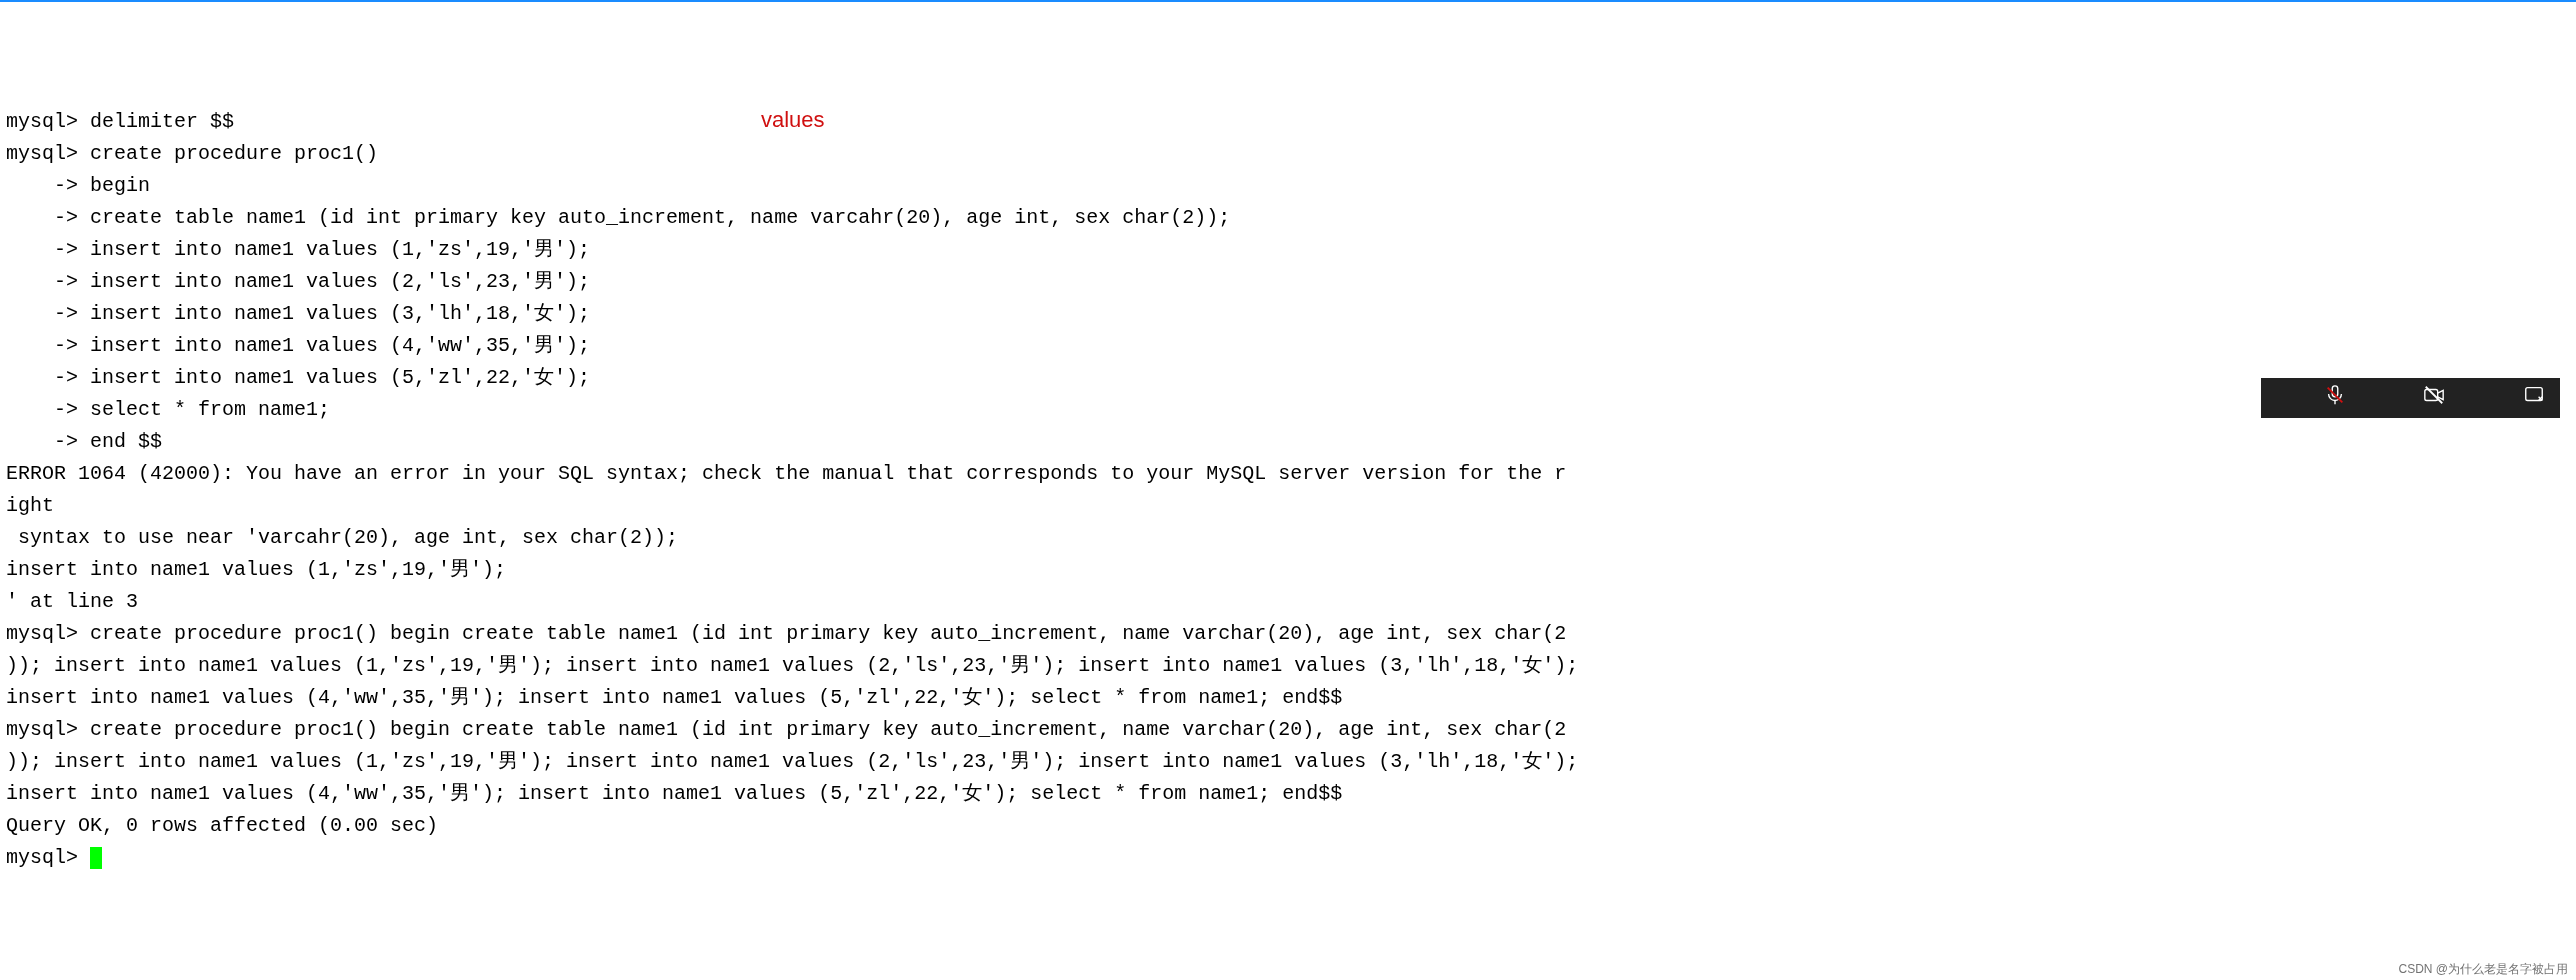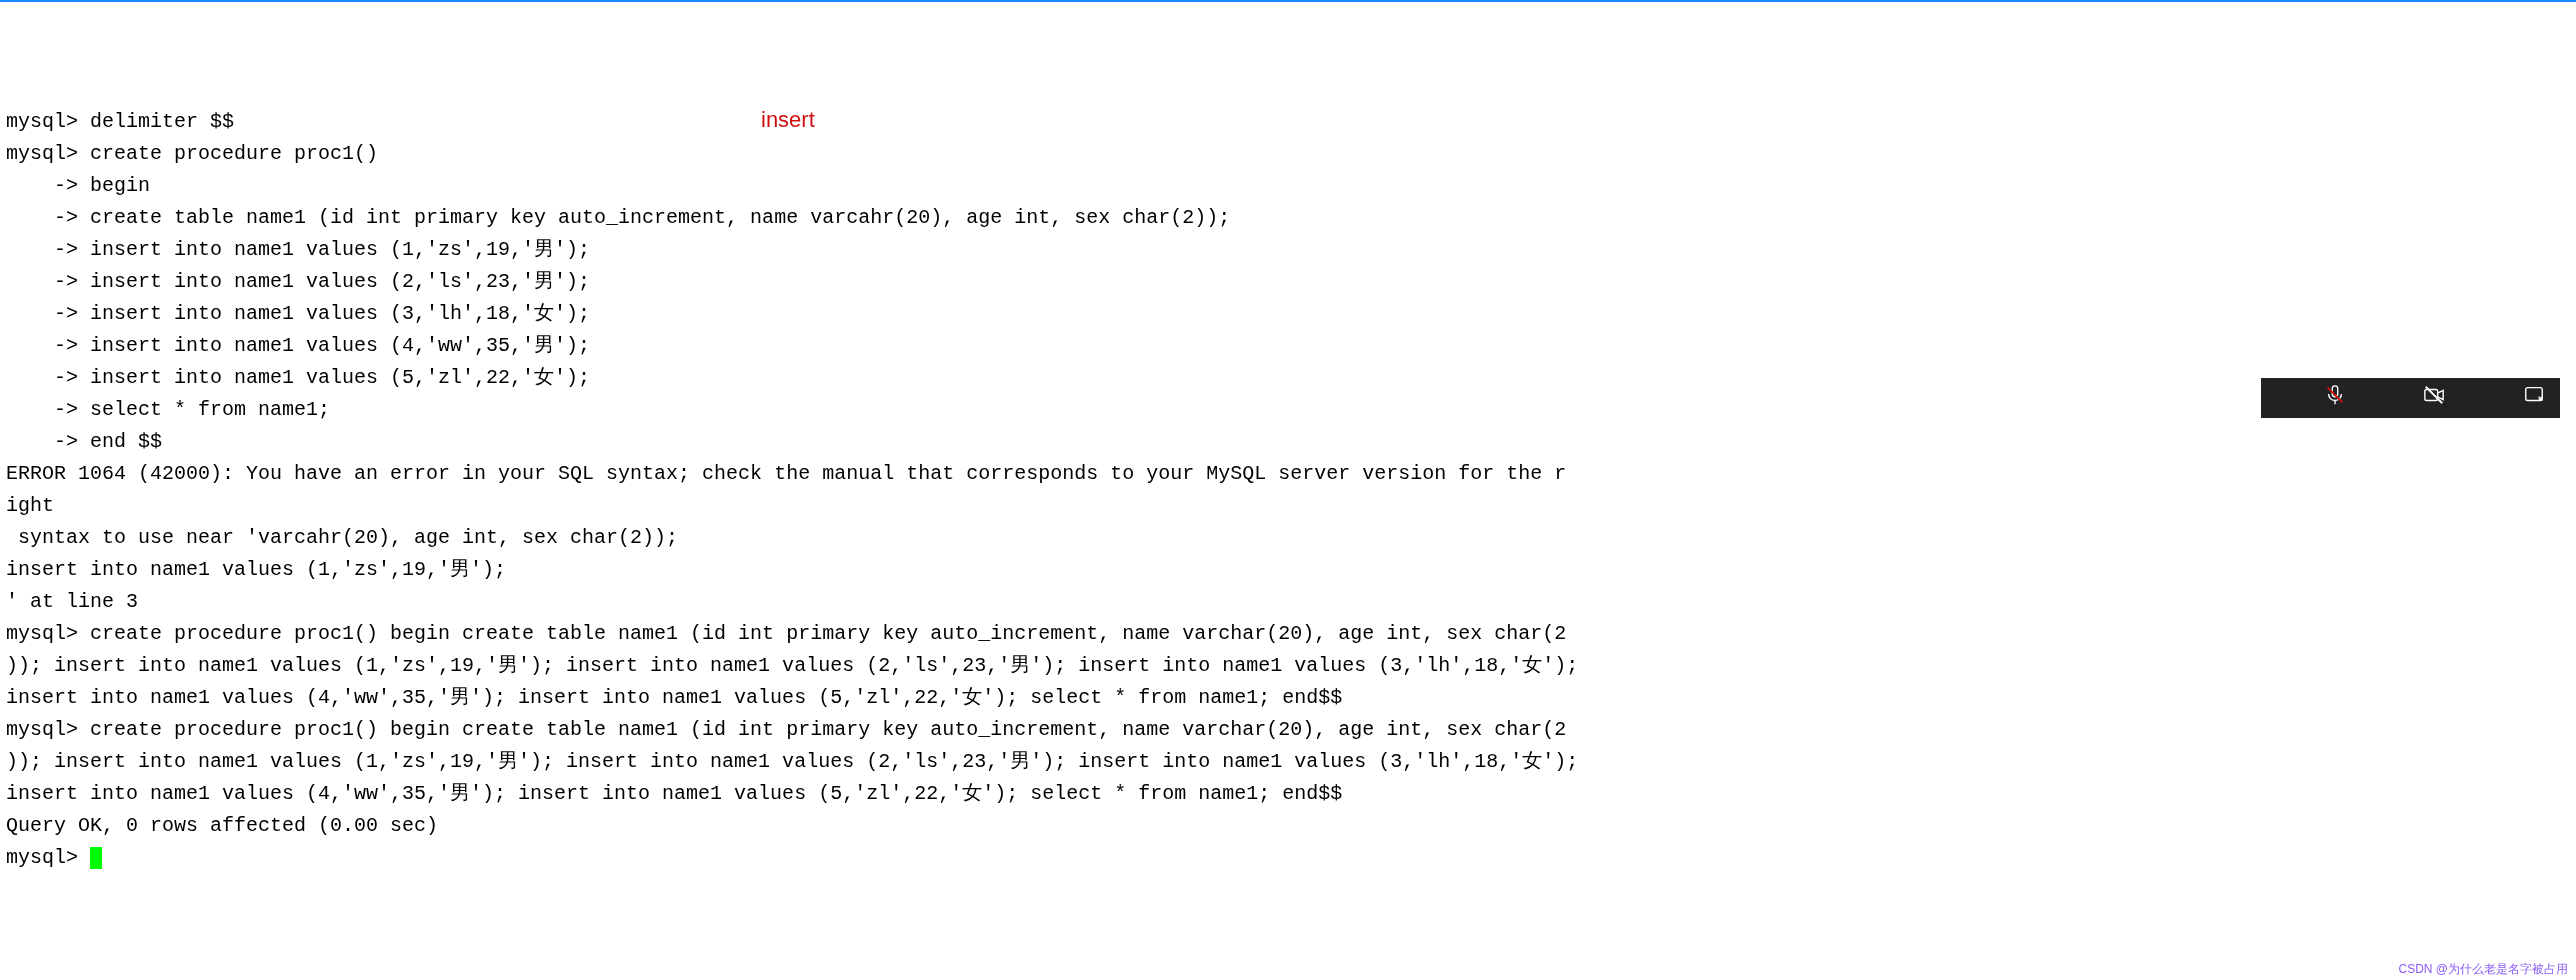--- a/index.html
+++ b/index.html
@@ -41,21 +41,21 @@
       background: #00ff00;
       width: 12px;
       height: 22px;
       vertical-align: text-bottom;
     }
     .watermark {
       position: absolute;
       right: 8px;
       bottom: 4px;
       font-size: 12px;
-      color: #8b5cf6;
+      color: #737373;
       font-family: Arial, sans-serif;
       margin-top: 32px;
     }
     .ctrl-bar {
       position: absolute;
       top: 376px;
       right: 16px;
       width: 299px;
       height: 40px;
       background: #222222;
@@ -71,21 +71,21 @@
       stroke: #ffffff;
     }
   </style>
 </head>
 <body>
 
 
 
 <div class="terminal" id="terminal"><div class="line">mysql&gt; delimiter $$</div><div class="line">mysql&gt; create procedure proc1()</div><div class="line">    -&gt; begin</div><div class="line">    -&gt; create table name1 (id int primary key auto_increment, name varcahr(20), age int, sex char(2));</div><div class="line">    -&gt; insert into name1 values (1,'zs',19,'男');</div><div class="line">    -&gt; insert into name1 values (2,'ls',23,'男');</div><div class="line">    -&gt; insert into name1 values (3,'lh',18,'女');</div><div class="line">    -&gt; insert into name1 values (4,'ww',35,'男');</div><div class="line">    -&gt; insert into name1 values (5,'zl',22,'女');</div><div class="line">    -&gt; select * from name1;</div><div class="line">    -&gt; end $$</div><div class="line">ERROR 1064 (42000): You have an error in your SQL syntax; check the manual that corresponds to your MySQL server version for the r</div><div class="line">ight</div><div class="line"> syntax to use near 'varcahr(20), age int, sex char(2));</div><div class="line">insert into name1 values (1,'zs',19,'男');</div><div class="line">' at line 3</div><div class="line">mysql&gt; create procedure proc1() begin create table name1 (id int primary key auto_increment, name varchar(20), age int, sex char(2</div><div class="line">)); insert into name1 values (1,'zs',19,'男'); insert into name1 values (2,'ls',23,'男'); insert into name1 values (3,'lh',18,'女'); </div><div class="line">insert into name1 values (4,'ww',35,'男'); insert into name1 values (5,'zl',22,'女'); select * from name1; end$$</div><div class="line">mysql&gt; create procedure proc1() begin create table name1 (id int primary key auto_increment, name varchar(20), age int, sex char(2</div><div class="line">)); insert into name1 values (1,'zs',19,'男'); insert into name1 values (2,'ls',23,'男'); insert into name1 values (3,'lh',18,'女'); </div><div class="line">insert into name1 values (4,'ww',35,'男'); insert into name1 values (5,'zl',22,'女'); select * from name1; end$$</div><div class="line">Query OK, 0 rows affected (0.00 sec)</div><div class="line"></div><div class="line">mysql&gt; <span class="cursor"></span></div></div>
 
-<span class="annotation" style="left:761px; top:105px;">insert</span>
+<span class="annotation" style="left:761px; top:105px;">values</span>
 
 <div class="ctrl-bar">
   <span>
     <svg viewBox="0 0 24 24">
         <path d="M12 14a3 3 0 0 0 3-3V5a3 3 0 0 0-6 0v6a3 3 0 0 0 3 3z" fill="none" stroke="#fff" stroke-width="1.5"></path>
         <path d="M19 11a7 7 0 0 1-14 0" fill="none" stroke="#fff" stroke-width="1.5"></path>
         <line x1="12" y1="18" x2="12" y2="22" stroke="#fff" stroke-width="1.5"></line>
         <line x1="4" y1="4" x2="20" y2="20" stroke="#d01010" stroke-width="2"></line>
       </svg>
   </span>

